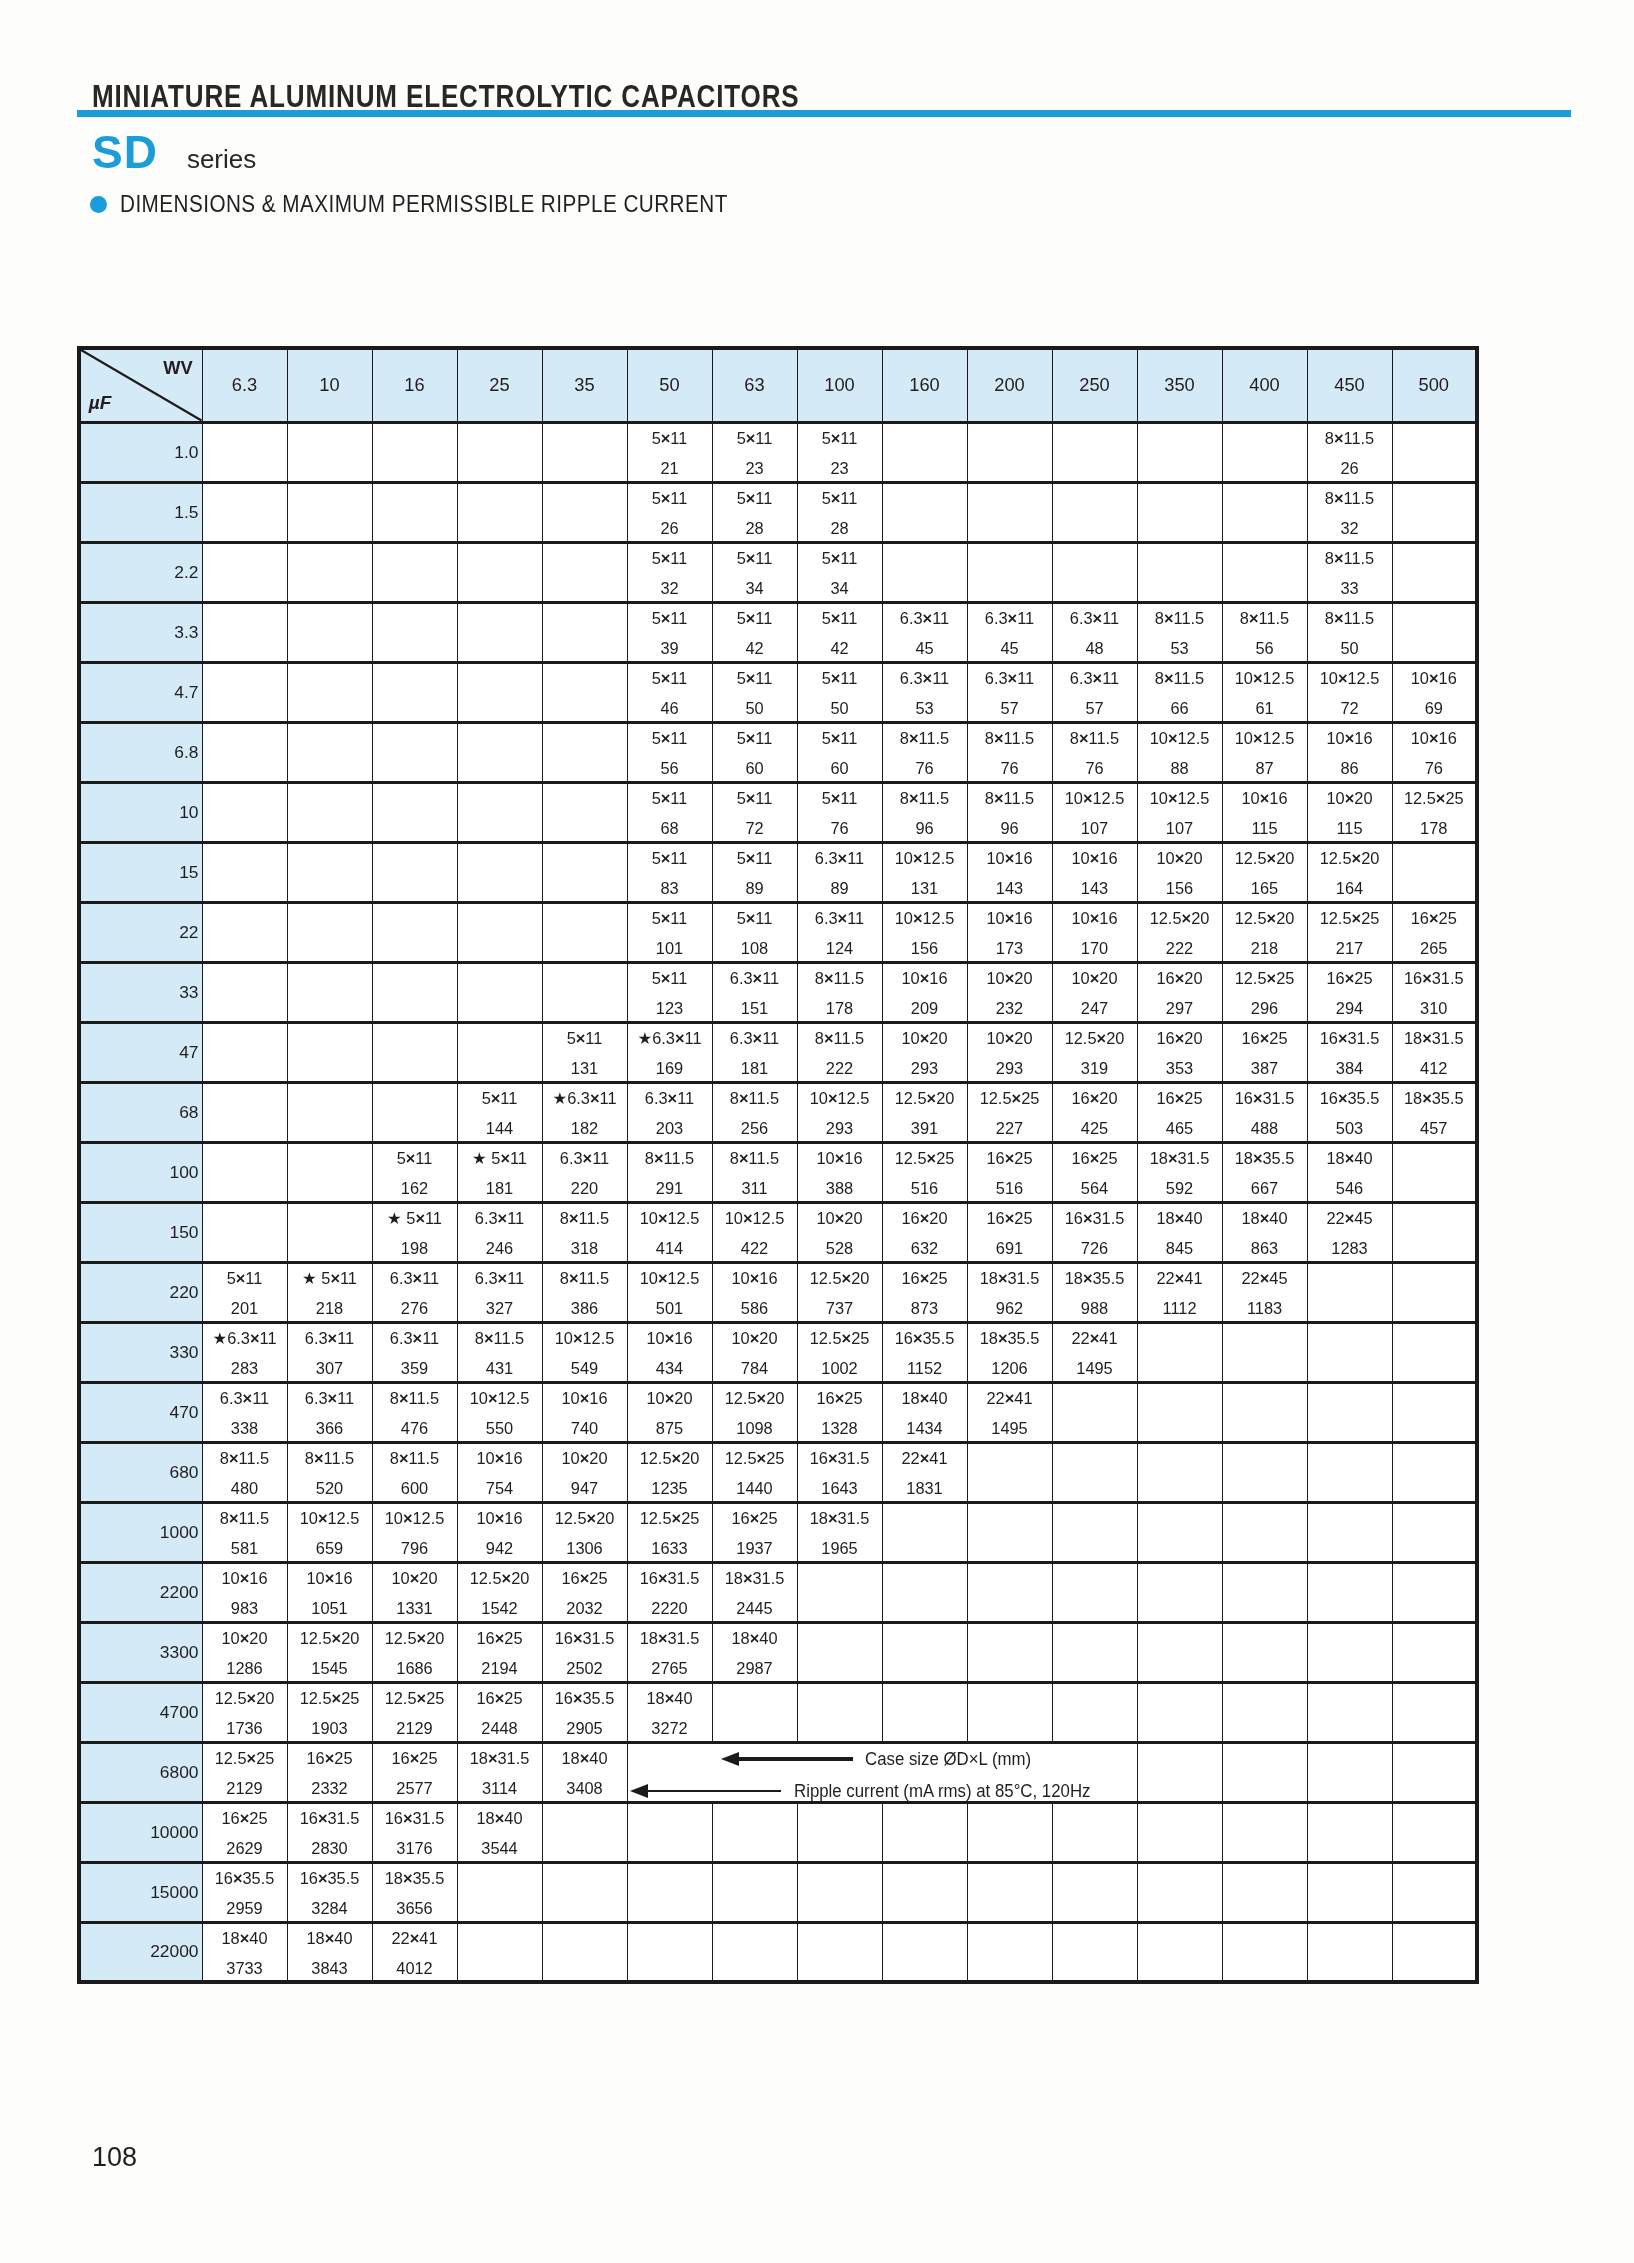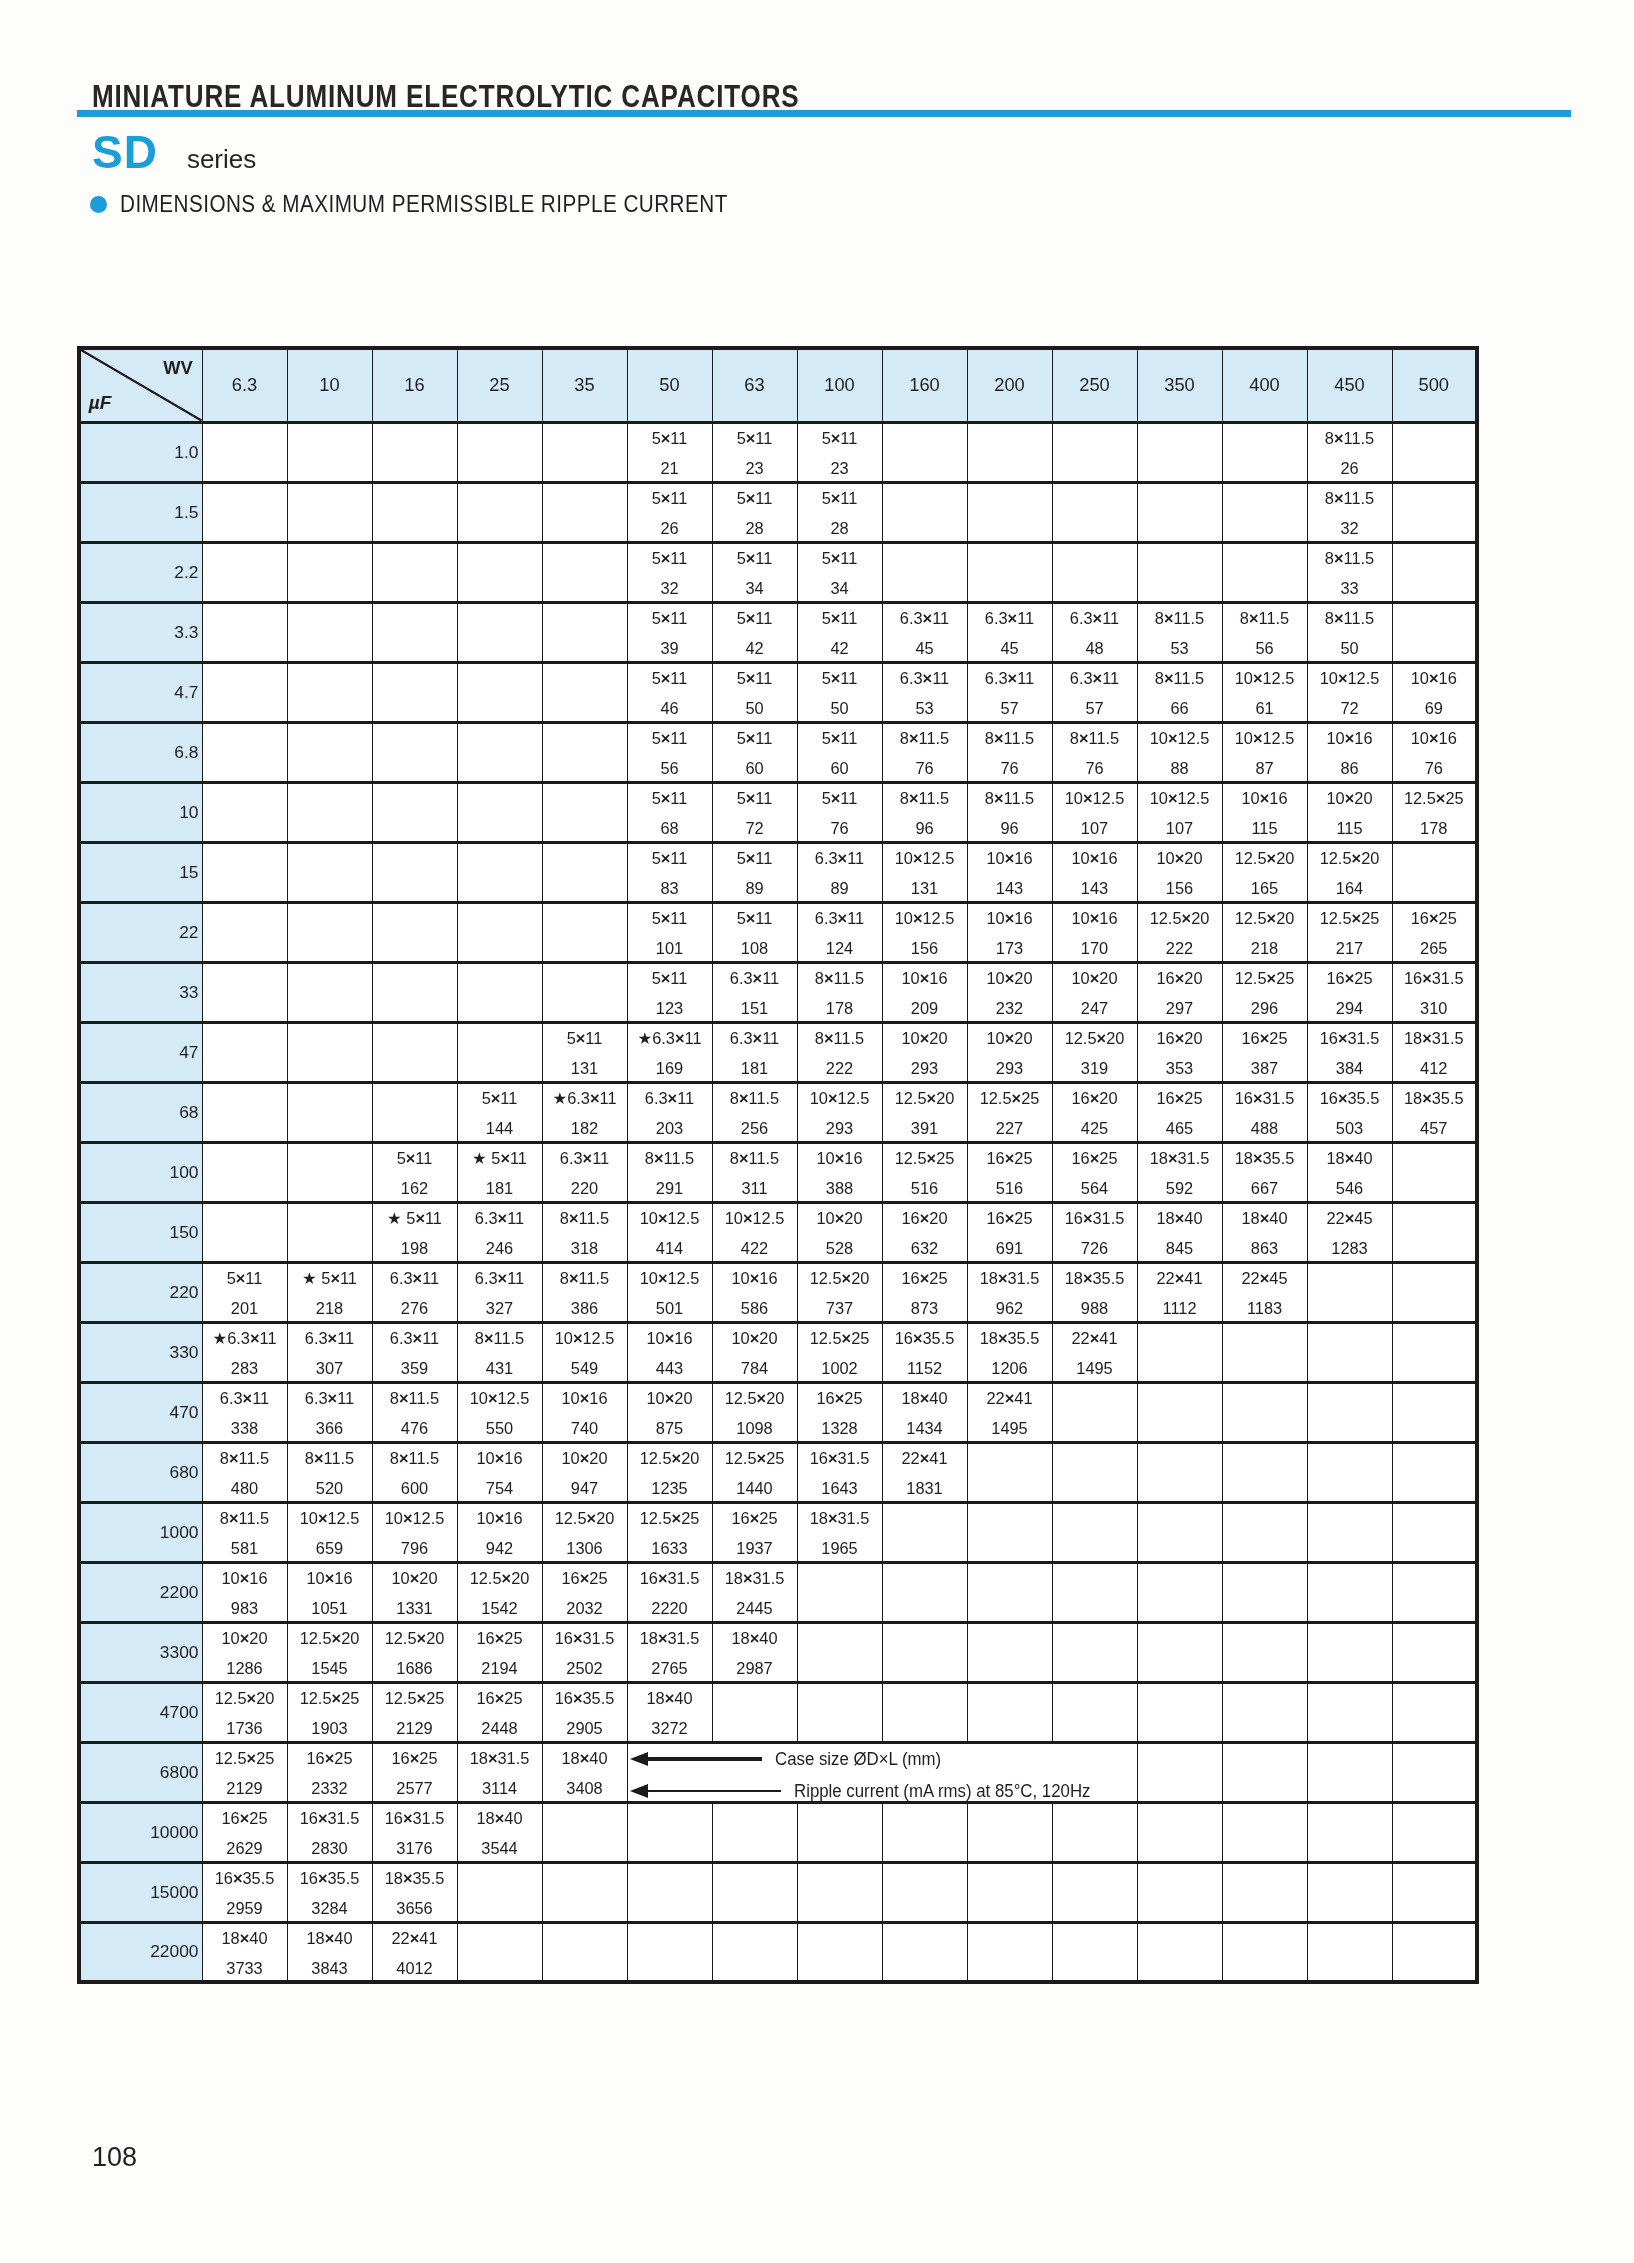--- a/index.html
+++ b/index.html
@@ -31,21 +31,21 @@
   th.corner svg{position:absolute;left:0;top:0;width:100%;height:100%;}
   .corner-wv{position:absolute;top:6.8px;right:8.7px;font-size:18.3px;font-weight:700;}
   .corner-uf{position:absolute;bottom:6.8px;left:7.7px;font-size:19px;font-weight:700;font-style:italic;}
   tbody th.rowlabel{background:#d5eaf7;font-size:17.4px;font-weight:400;text-align:right;padding-right:3px;}
   tbody td{vertical-align:top;text-align:center;font-size:16.4px;background:#ffffff;}
   .size-line{margin-top:6.8px;height:17.4px;line-height:17.4px;white-space:nowrap;}
   .current-line{margin-top:12.6px;height:17.4px;line-height:17.4px;}
   .x{font-weight:700;}
   td.anno-cell{text-align:left;}
   .anno-line{display:flex;align-items:center;height:17.4px;margin-left:2.9px;white-space:nowrap;}
-  .anno-line.first{margin-top:6.8px;}
+  .anno-line.first{margin-top:6.8px;justify-content:center;}
   .anno-line.second{margin-top:15px;}
   .arrowhead{width:0;height:0;border-top:7.7px solid transparent;border-bottom:7.7px solid transparent;
     border-right:18.3px solid #1d1a1b;flex:0 0 auto;}
   .shaft{background:#1d1a1b;flex:0 0 auto;margin-right:12.6px;}
   .shaft.thick{height:3.9px;width:114px;}
   .shaft.thin{height:1.9px;width:133px;}
   .anno-text{font-size:18.3px;transform:scaleX(0.92);transform-origin:left center;}
   .page-number{position:absolute;left:92px;top:2142px;font-size:27px;}
 </style>
 </head>
@@ -820,21 +820,21 @@
             <td>
               <div class="size-line">8<span class="x">×</span>11.5</div>
               <div class="current-line">431</div>
             </td>
             <td>
               <div class="size-line">10<span class="x">×</span>12.5</div>
               <div class="current-line">549</div>
             </td>
             <td>
               <div class="size-line">10<span class="x">×</span>16</div>
-              <div class="current-line">443</div>
+              <div class="current-line">434</div>
             </td>
             <td>
               <div class="size-line">10<span class="x">×</span>20</div>
               <div class="current-line">784</div>
             </td>
             <td>
               <div class="size-line">12.5<span class="x">×</span>25</div>
               <div class="current-line">1002</div>
             </td>
             <td>

